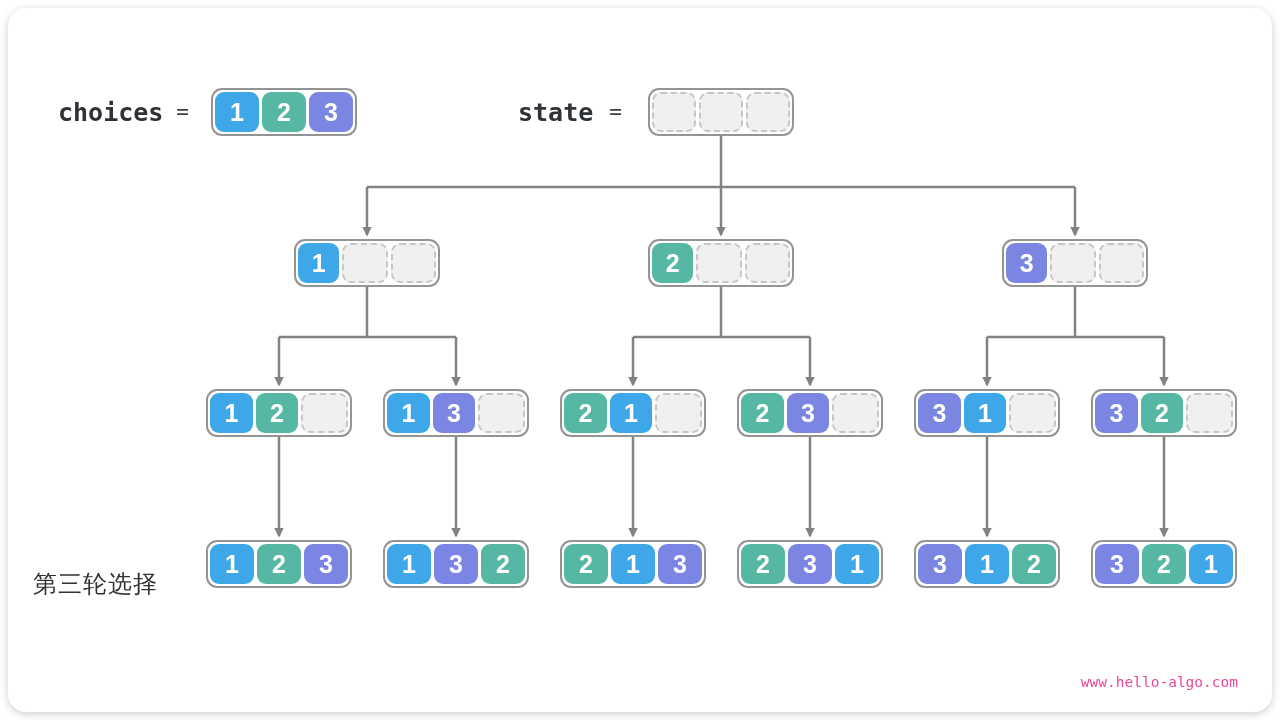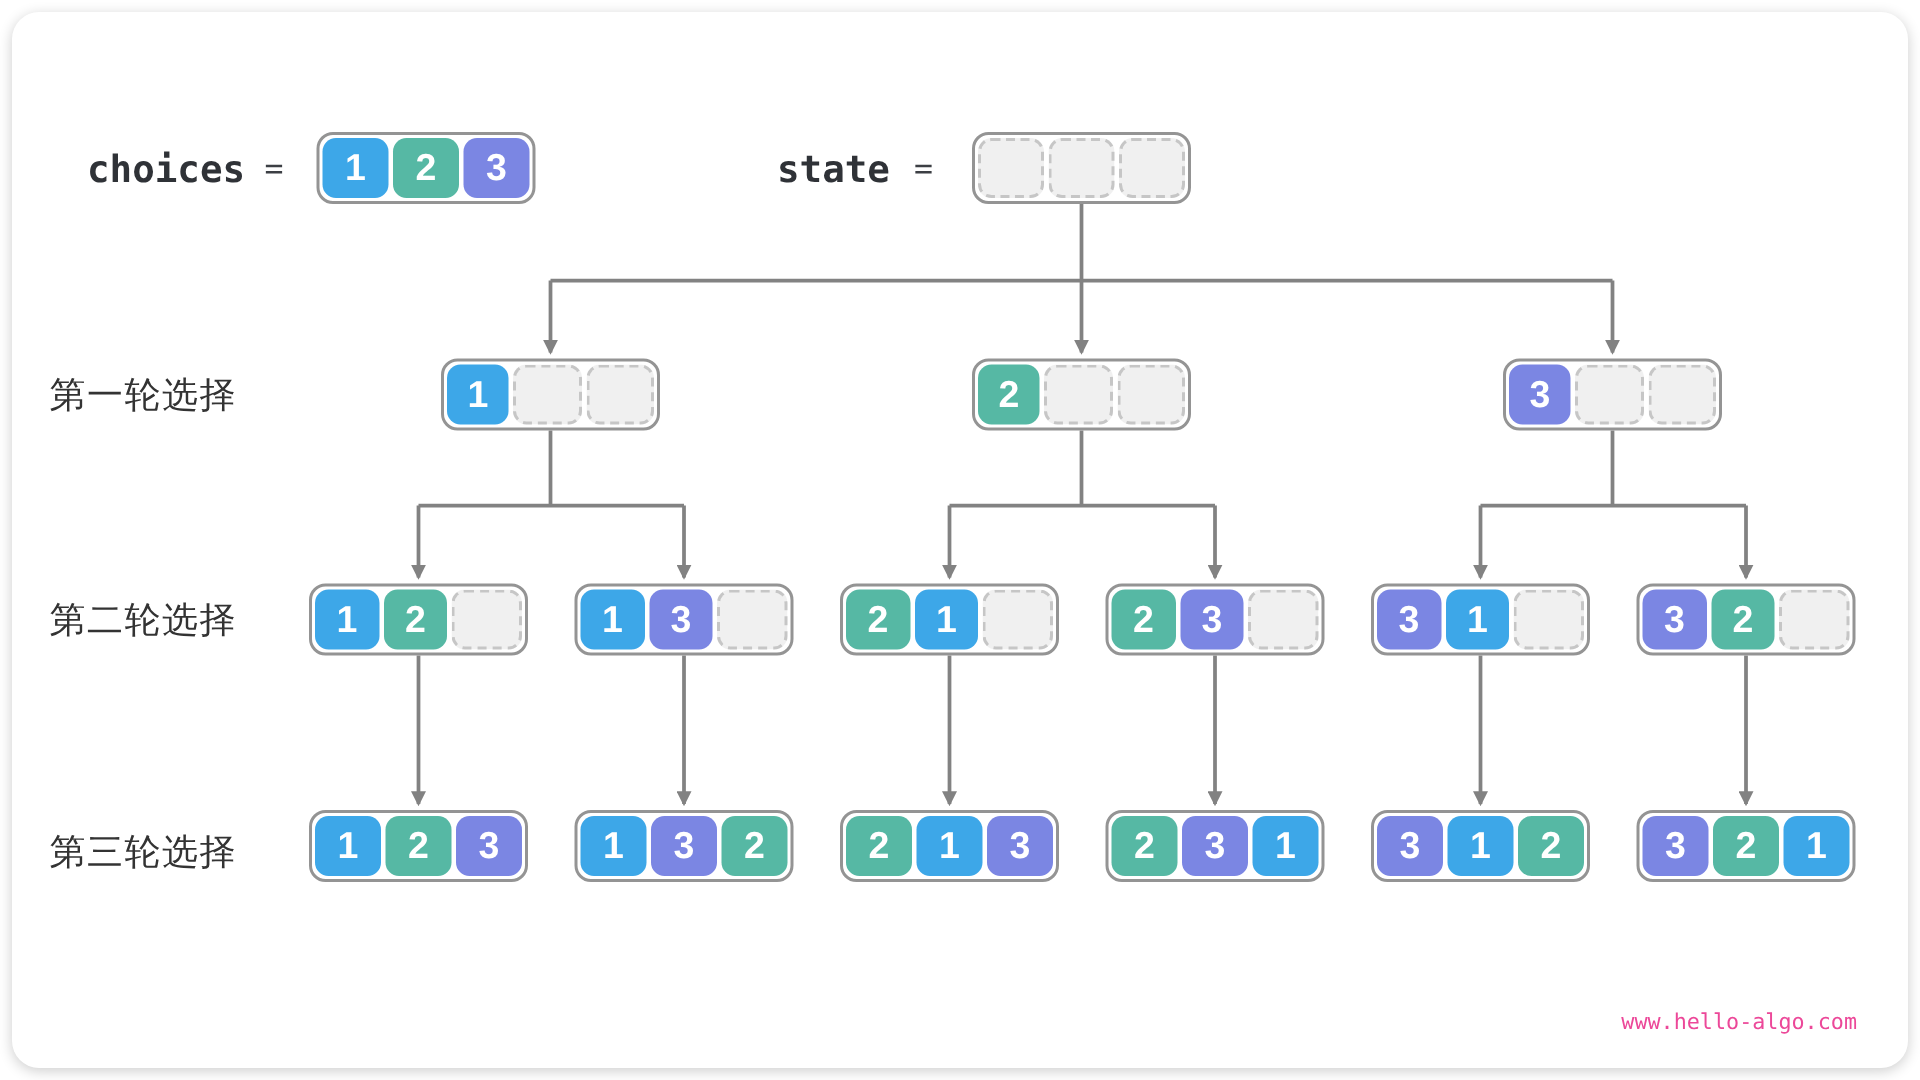--- a/index.html
+++ b/index.html
@@ -89,23 +89,21 @@
   <div class="var-label" style="left:518px; top:88px;gap:16px;">
     <span class="vname">state</span>
     <span class="eq">=</span>
   </div>
   <div class="node" id="state-node" style="left:648px; top:88px;">
       <div class="cell empty" style="background: rgb(240, 240, 240);"></div>
       <div class="cell empty" style="background: rgb(240, 240, 240);"></div>
       <div class="cell empty" style="background: rgb(240, 240, 240);"></div>
     </div>
 
-  <div class="row-label" style="left:33px; top:239px;">第一轮选择</div>
-  <div class="row-label" style="left:33px; top:389px;">第二轮选择</div>
-  <div class="row-label" style="left:33px; top:544px;">第三轮选择</div>
+  <div class="row-label" style="left:33px; top:560px;">第三轮选择</div>
 
   <div id="tree-nodes">
       <div class="node" style="left: 294px; top: 239px;">
         <div class="cell filled" style="background: rgb(61, 167, 232);">1</div>
         <div class="cell empty" style="background: rgb(240, 240, 240);"></div>
         <div class="cell empty" style="background: rgb(240, 240, 240);"></div>
       </div>
       <div class="node" style="left: 648px; top: 239px;">
         <div class="cell filled" style="background: rgb(86, 184, 164);">2</div>
         <div class="cell empty" style="background: rgb(240, 240, 240);"></div>

